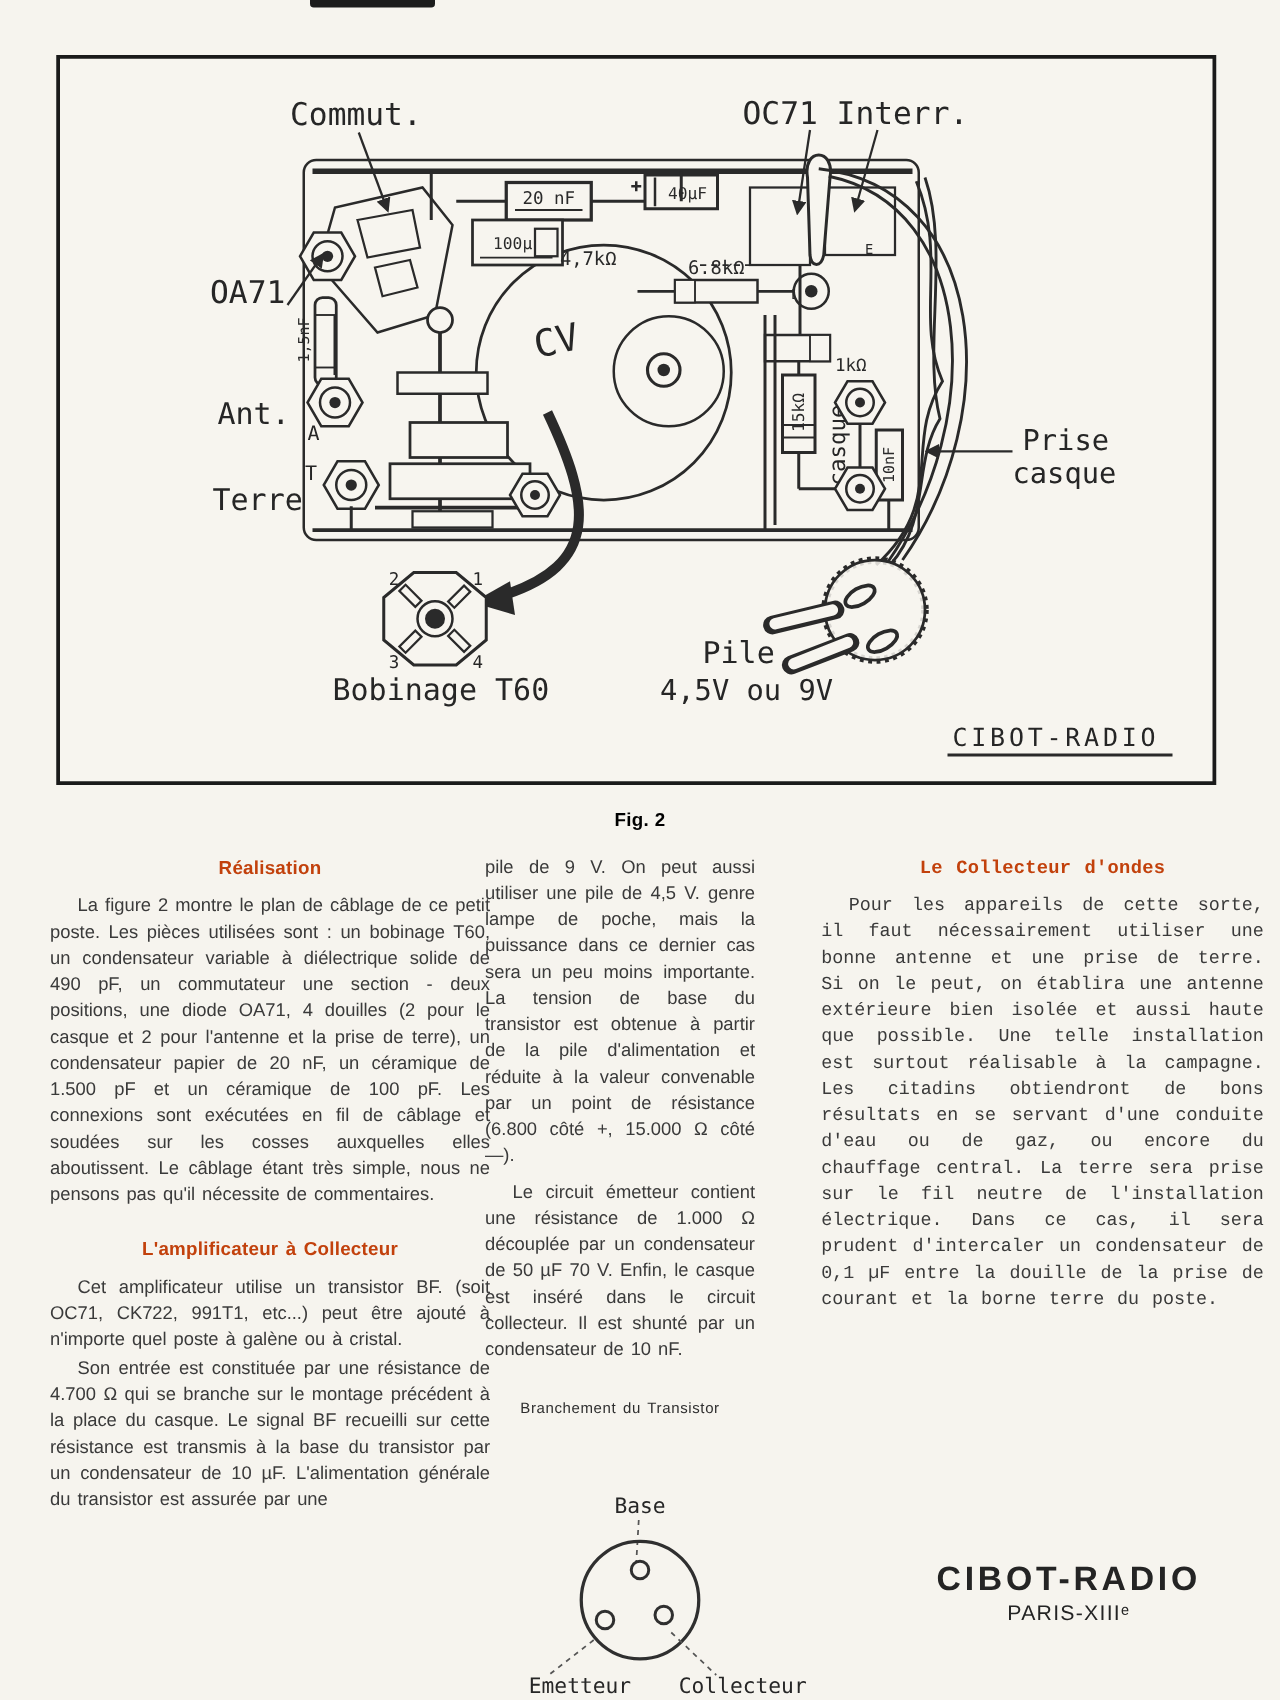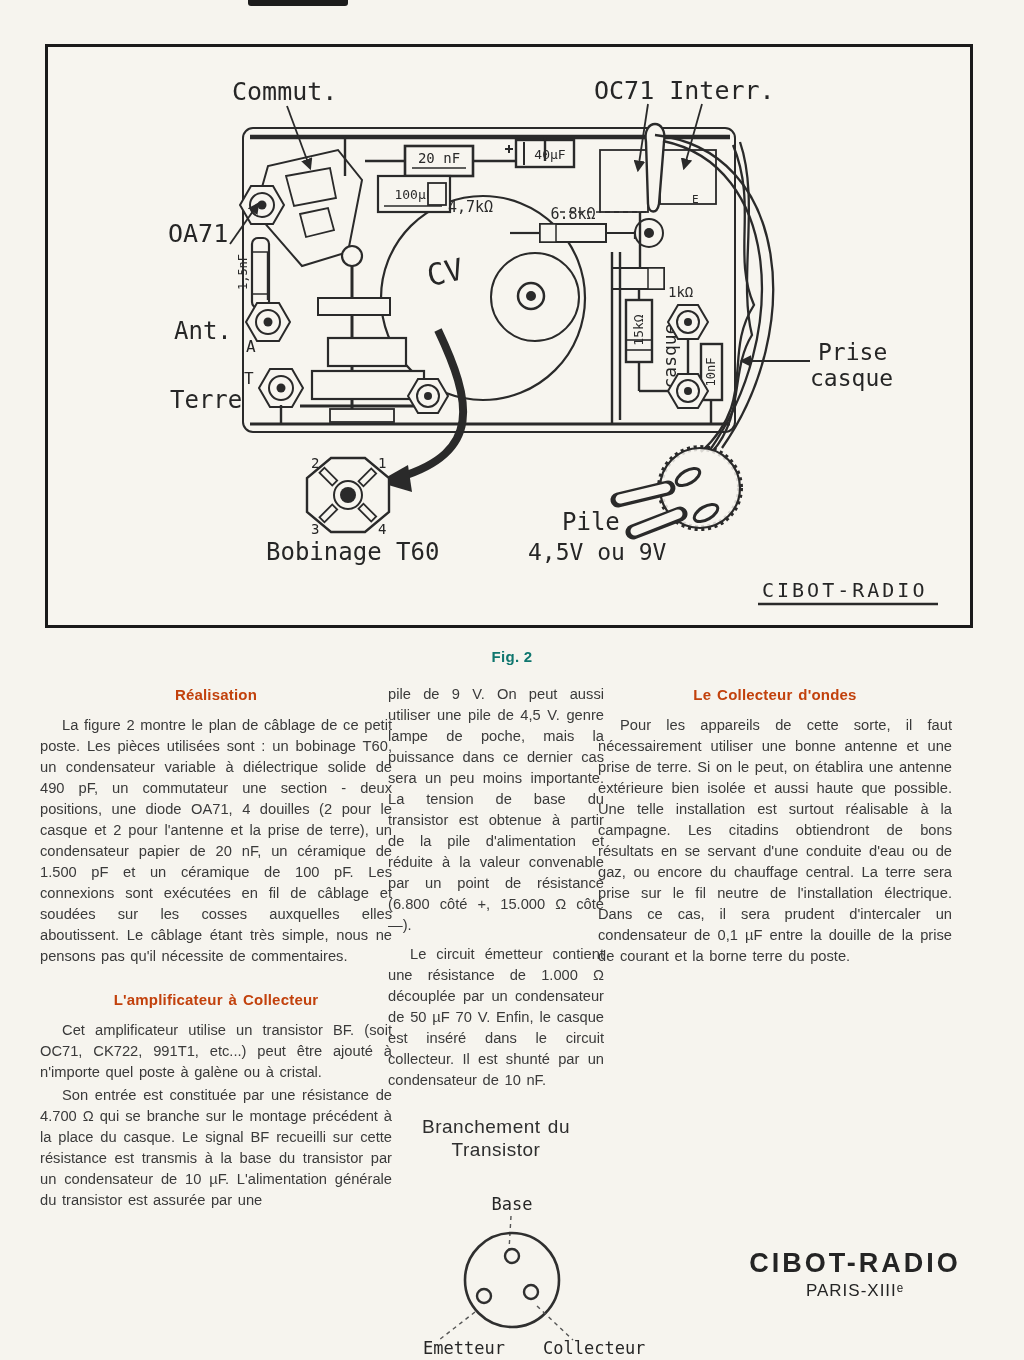--- a/index.html
+++ b/index.html
@@ -11,32 +11,32 @@
     color:#333; overflow:hidden;
   }
   .artifact-top { position:absolute; left:248px; top:0; width:100px; height:6px; background:#1c1c1c; border-radius:0 0 3px 3px; }
   .fig-frame {
     position:absolute; left:45px; top:44px; width:928px; height:584px;
     border:3px solid #1a1a1a; background:#f7f5ef;
   }
   .figure-svg { position:absolute; left:0; top:0; width:1024px; height:670px; }
   .fig-caption {
     position:absolute; left:0; top:648px; width:1024px; text-align:center;
-    font-weight:bold; font-size:15px; color:#0f766e; letter-spacing:.3px;
+    font-weight:bold; font-size:15px; color:#000000; letter-spacing:.3px;
   }
   .col { position:absolute; font-size:14.7px; line-height:21px; text-align:justify; color:#3a3a3a; word-spacing:1.5px; }
   .col-1 { left:40px;  top:684px; width:352px; }
   .col-2 { left:388px; top:684px; width:216px; }
-  .col-3 { left:598px; top:684px; width:354px; }
+  .col-3 { left:657px; top:684px; width:354px;font-family:Liberation Mono, monospace; }
   .col h3 { font-size:15px; font-weight:bold; text-align:center; color:#c2410c; margin-bottom:10px; letter-spacing:.2px; }
   .col p { margin-bottom:2px; }
   .col p.indent { text-indent:1.5em; }
   .col-1 h3.second { margin-top:22px; }
   .col-2 .sub-head {
-    margin-top:24px; text-align:center; color:#2e2e2e; font-size:19px;
+    margin-top:24px; text-align:center; color:#2e2e2e; font-size:12px;
     width:170px; margin-left:auto; margin-right:auto; letter-spacing:.5px; line-height:23px;
   }
   .pinout-svg { position:absolute; left:395px; top:1192px; width:330px; height:168px; }
   .footer {
     position:absolute; left:700px; top:1248px; width:310px; text-align:center; color:#242424;
   }
   .footer .brand { font-size:27px; font-weight:bold; letter-spacing:3px; }
   .footer .addr1 { font-size:17px; font-weight:bold; margin-top:6px; letter-spacing:.5px; }
   .footer .addr2 { font-size:17px; font-weight:normal; margin-top:2px; letter-spacing:1px; }
 

